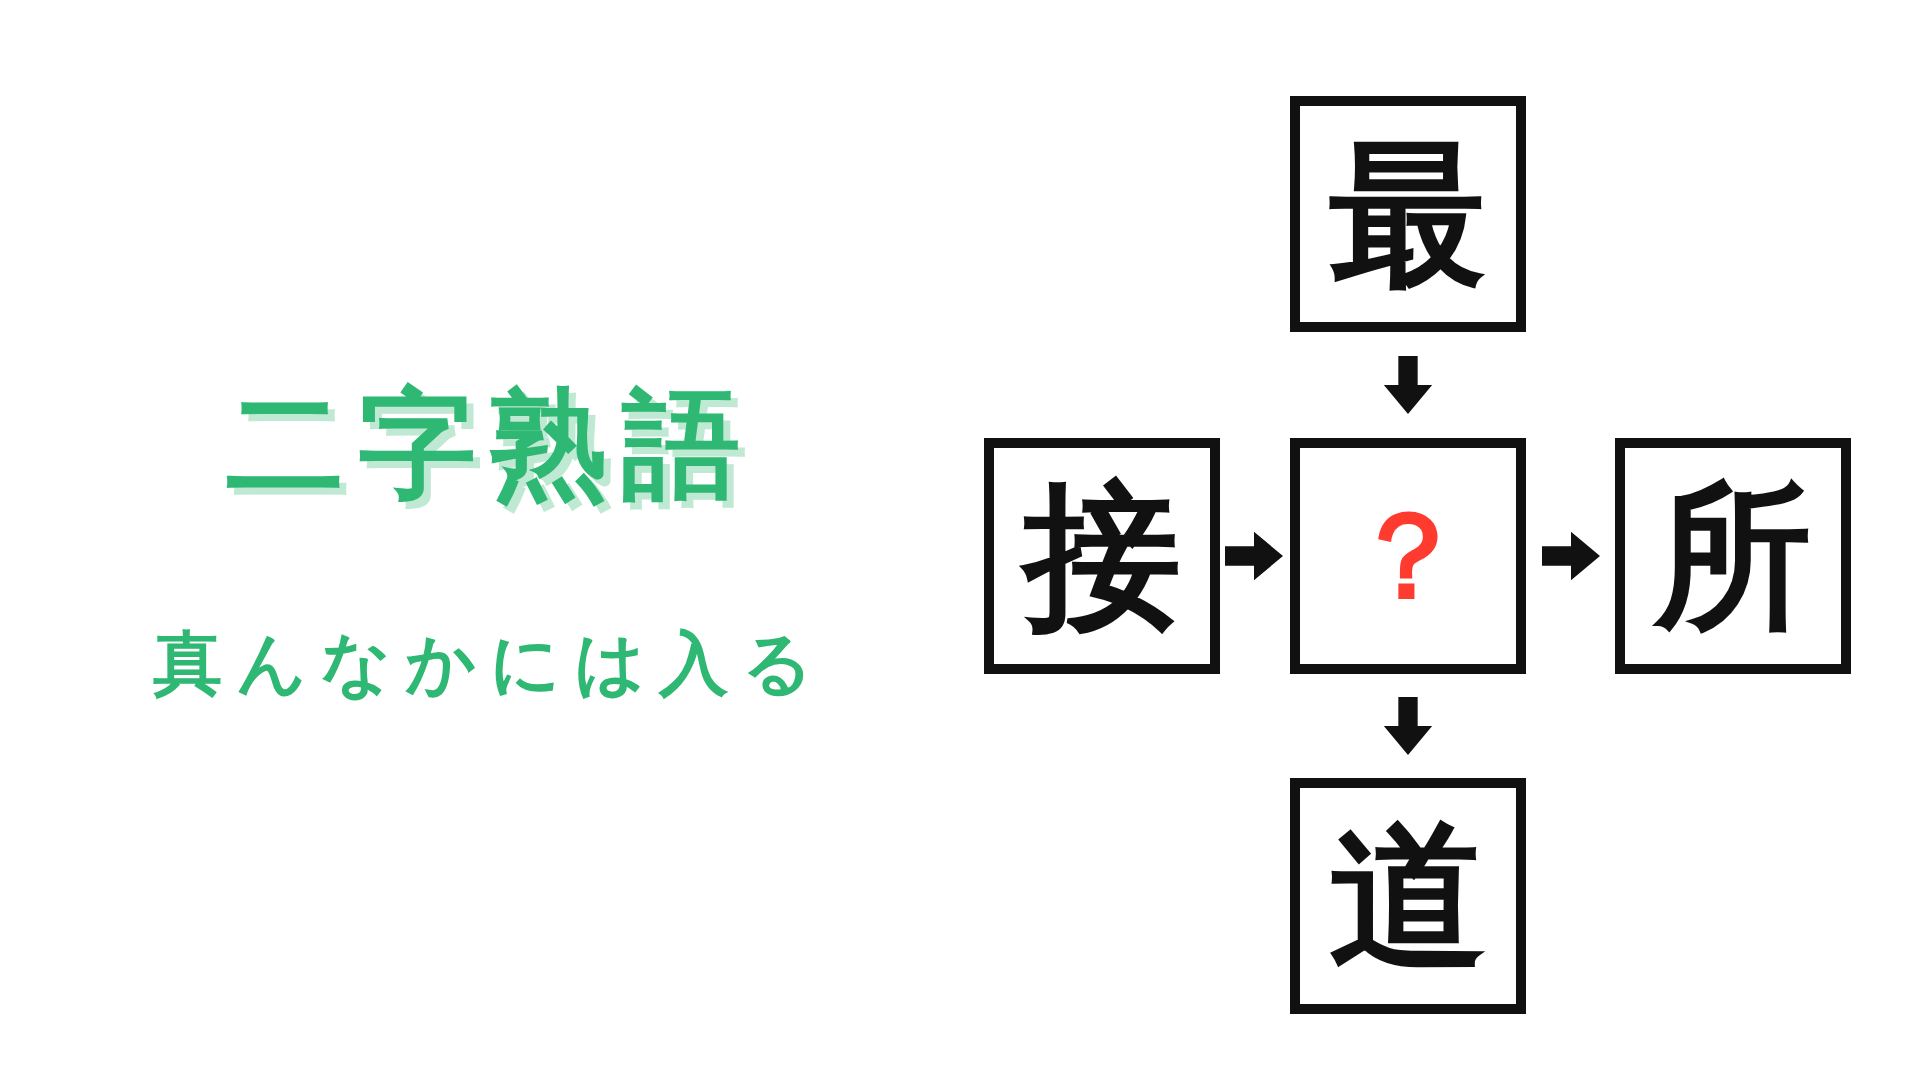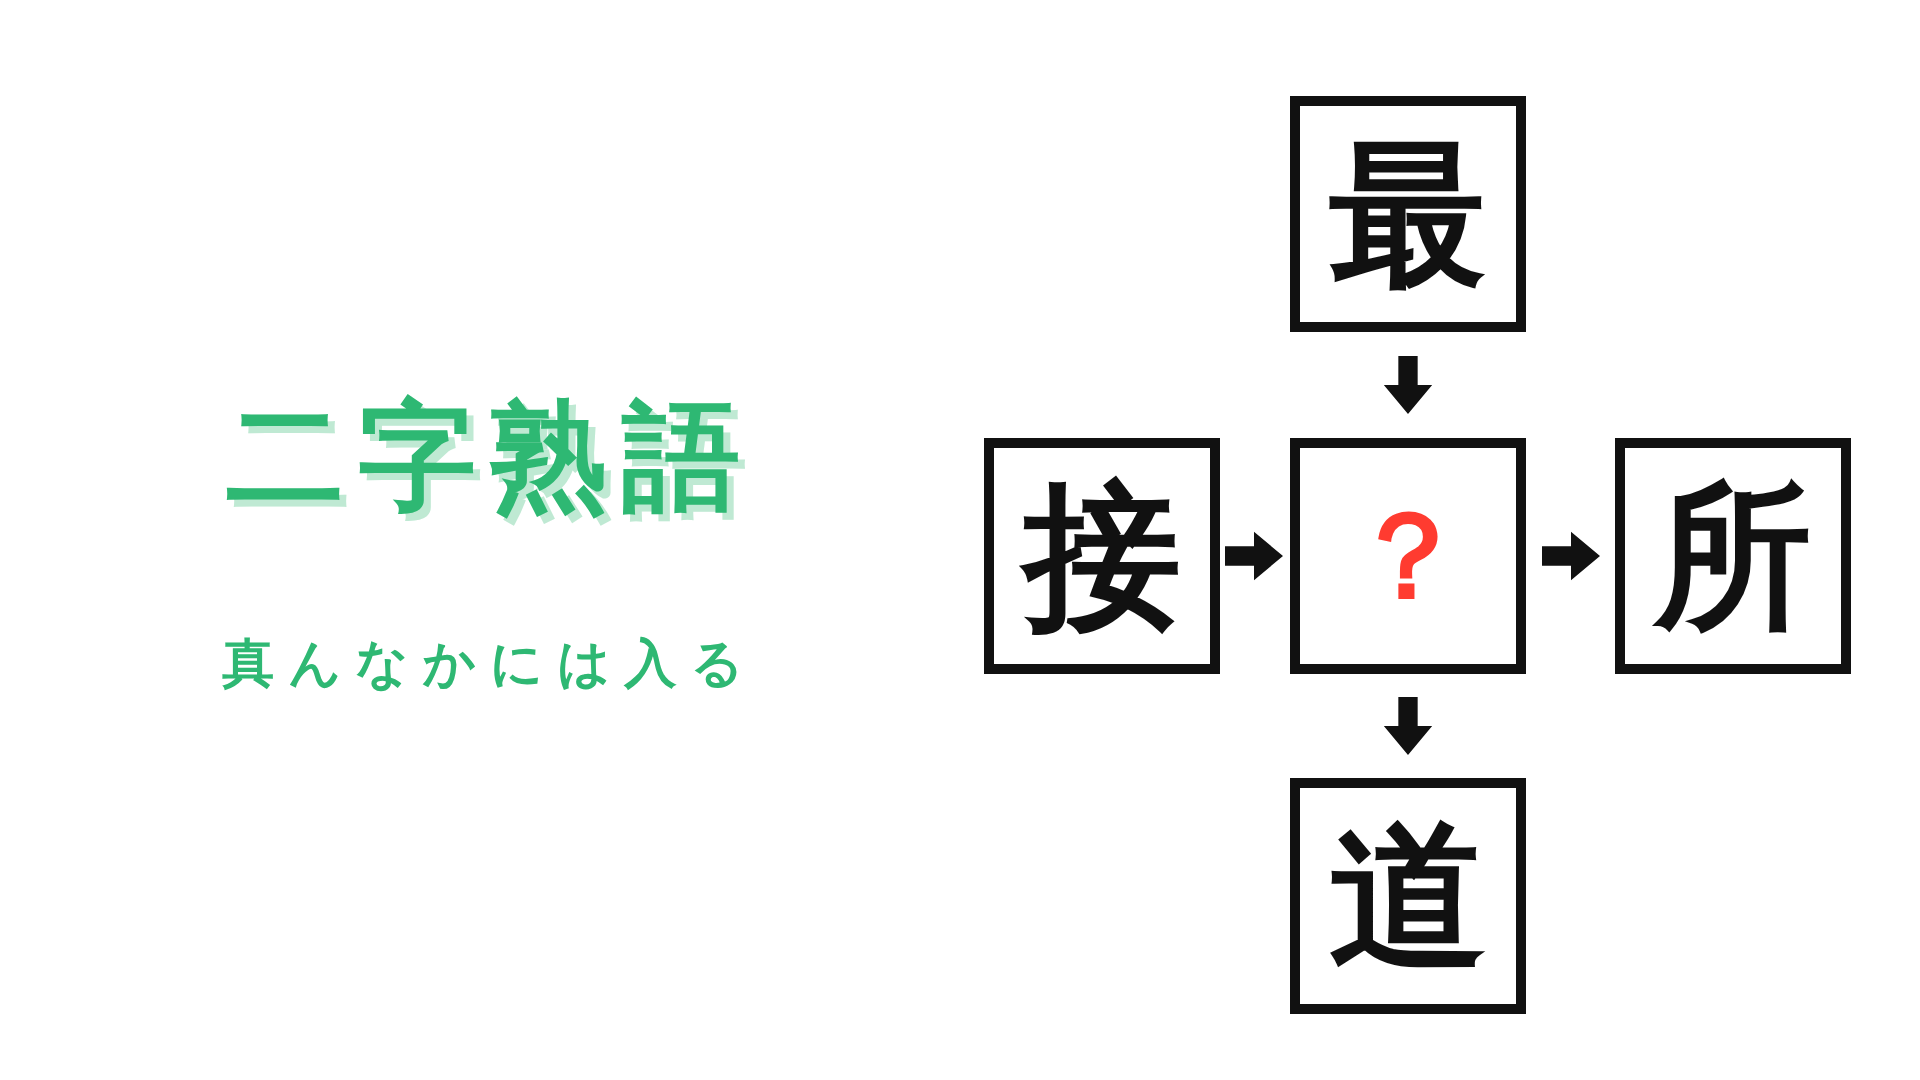--- a/index.html
+++ b/index.html
@@ -33,21 +33,21 @@
     line-height:1.28;
     letter-spacing:14px;
     color:var(--green);
     text-shadow:7px 7px 0 var(--green-shadow);
     white-space:nowrap;
     text-align:center;
   }
   .subtitle{
     display:flex;flex-direction:row;align-items:center;
     font-weight:900;
-    font-size:52px;
+    font-size:69px;
     line-height:1.4;
     letter-spacing:14px;
     color:var(--green);
     white-space:nowrap;
     text-align:center;
   }
 
   
   .puzzle{position:absolute;inset:0;}
   .cell{

